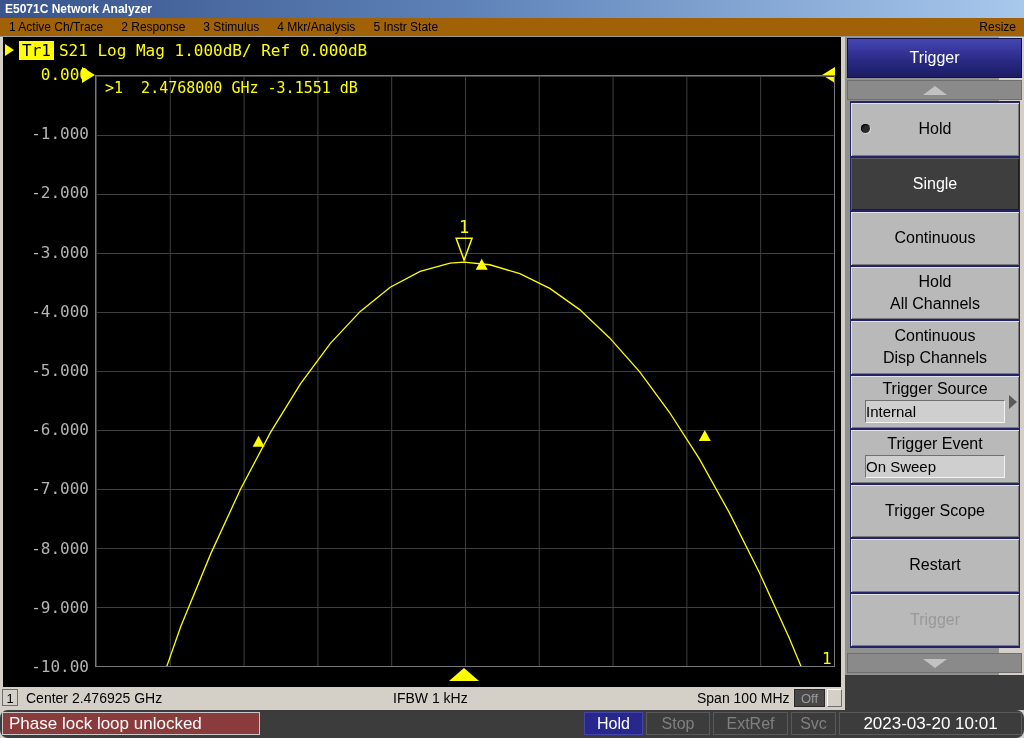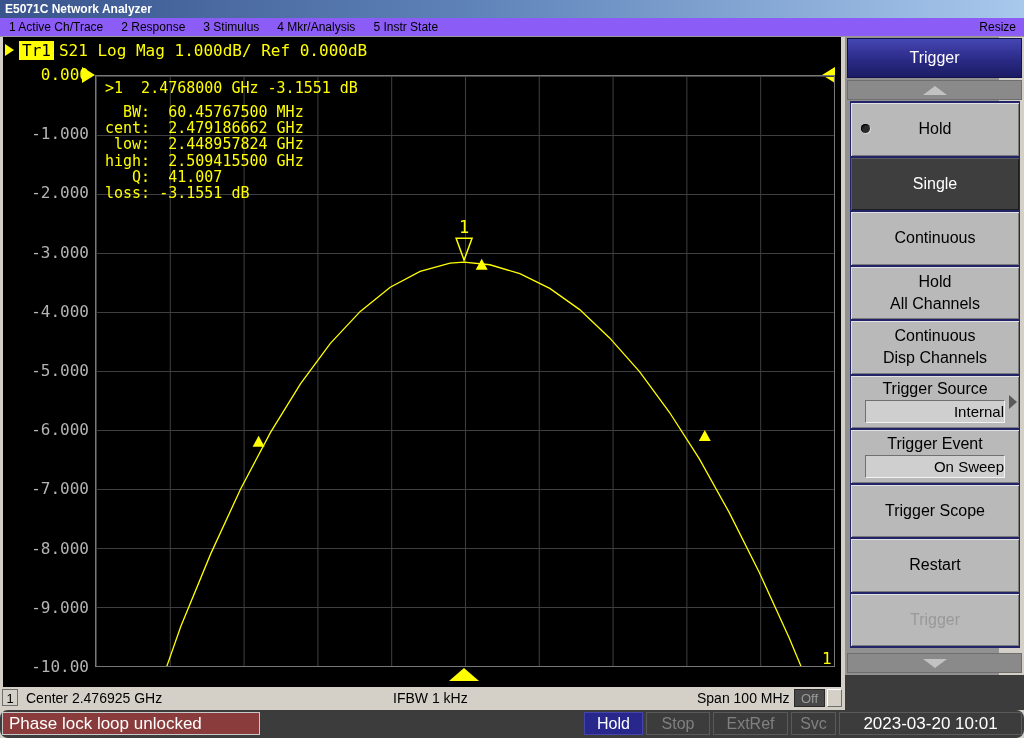--- a/index.html
+++ b/index.html
@@ -4,21 +4,21 @@
 <style>
   html,body{margin:0;padding:0;}
   body{width:1024px;height:738px;position:relative;background:#d4d0c8;
        font-family:"Liberation Sans",sans-serif;overflow:hidden;}
   .abs{position:absolute;}
 
   
   #titlebar{left:0;top:0;width:1024px;height:18px;
     background:linear-gradient(90deg,#39548c 0%,#5d82b8 45%,#a8c8ec 100%);
     color:#fff;font-size:12px;font-weight:bold;line-height:18px;padding-left:5px;box-sizing:border-box;}
-  #menubar{left:0;top:18px;width:1024px;height:19px;background:#8b5cf6;
+  #menubar{left:0;top:18px;width:1024px;height:19px;background:#a16207;
     border-bottom:1px solid #9a9a9a;display:flex;align-items:center;font-size:12px;color:#000;box-sizing:border-box;}
   #menubar .mitem{padding:0 9px;height:100%;line-height:18px;}
   #menubar .resize{margin-left:auto;padding:0 8px;}
 
   
   #screen{left:3px;top:37px;width:838px;height:650px;background:#000;
     font-family:"DejaVu Sans Mono",monospace;}
   #trace-line{left:2px;top:3px;height:20px;display:flex;align-items:center;gap:5px;font-size:16px;}
   .tr-arrow{width:0;height:0;border-top:6px solid transparent;border-bottom:6px solid transparent;
     border-left:9px solid #ffff00;}
@@ -89,21 +89,21 @@
   .sbtn{flex:1;background:#b9b9b9;border:2px solid #23236a;border-left-width:1px;border-right-width:1px;
     margin-top:-2px;position:relative;display:flex;flex-direction:column;align-items:center;
     justify-content:center;font-size:16px;color:#000;
     box-shadow:inset 1px 1px 0 #e2e2e2, inset -1px -1px 0 #7a7a7a;}
   .sbtn:first-child{margin-top:0;}
   .sbtn.dark{background:#3e3e3e;color:#fff;box-shadow:inset 1px 1px 0 #5a5a5a, inset -1px -1px 0 #1e1e1e;text-align:center;}
   .sbtn.disabled{color:#999;}
   .sbtn .l2{line-height:22px;}
   .sbtn .val{width:140px;height:23px;background:#cfcfcf;margin-top:2px;
     border:1px solid;border-color:#707070 #f2f2f2 #f2f2f2 #707070;
-    font-size:15px;line-height:21px;text-align:right;box-sizing:border-box;}
+    font-size:15px;line-height:21px;text-align:left;box-sizing:border-box;}
   .radio-dot{position:absolute;left:10px;top:50%;margin-top:-5px;width:9px;height:9px;border-radius:50%;
     background:#2a2a2a;box-shadow:inset 1px 1px 1px #000, 1px 1px 0 #d8d8d8;}
   .submenu-arrow{position:absolute;right:2px;top:50%;margin-top:-7px;width:0;height:0;
     border-top:7px solid transparent;border-bottom:7px solid transparent;border-left:8px solid #5a5a5a;}
   #sk-filler{left:0;top:638px;width:179px;height:35px;background:#3c3c3c;}
 </style>
 </head>
 <body>
 
 <div id="titlebar" class="abs">
@@ -145,26 +145,20 @@
         <polyline points="68.0,600.9 85.0,552.3 115.0,479.5 145.0,414.4 175.0,357.6 205.0,309.0 235.0,268.2 265.0,236.2 295.0,211.9 325.0,196.0 355.0,187.7 369.0,186.8 395.0,189.4 425.0,198.3 455.0,213.1 485.0,234.4 515.0,262.8 545.0,296.6 575.0,337.4 605.0,384.2 635.0,438.1 665.0,497.9 695.0,563.6 711.7,603.8" fill="none" stroke="#ffff00" stroke-width="1.3"></polyline>
         <polygon points="157.04289759999776,372.04 169.04289759999776,372.04 163.04289759999776,361.04" fill="#ffff00"></polygon>
         <polygon points="380.73629880000004,194.44 392.73629880000004,194.44 386.73629880000004,183.44" fill="#ffff00"></polygon>
         <polygon points="604.429699999999,366.12 616.429699999999,366.12 610.429699999999,355.12" fill="#ffff00"></polygon>
         <polygon points="361.07499999999885,162.78192 377.07499999999885,162.78192 369.07499999999885,184.78192" fill="none" stroke="#ffff00" stroke-width="1.5"></polygon>
         <text x="369.07499999999885" y="157.78192" fill="#ffff00" text-anchor="middle" font-size="17" font-family="DejaVu Sans Mono, monospace">1</text>
       </svg>
   </div>
 
   <pre id="mk-readout" class="mk-pre abs">&gt;1  2.4768000 GHz -3.1551 dB</pre>
-  <pre id="mk-table" class="mk-pre abs">  BW:  60.45767500 MHz
-cent:  2.479186662 GHz
- low:  2.448957824 GHz
-high:  2.509415500 GHz
-   Q:  41.007
-loss: -3.1551 dB</pre>
 
   <div id="stimulus-marker" class="abs" style="left: 446.075px;"></div>
   <div id="chan-indicator" class="abs">1</div>
 </div>
 
 <div id="status-strip" class="abs">
   <div id="ch-box" class="abs">1</div>
   <div id="center-lab" class="abs">Center 2.476925 GHz</div>
   <div id="ifbw-lab" class="abs">IFBW 1 kHz</div>
   <div id="span-lab" class="abs">Span 100 MHz</div>

